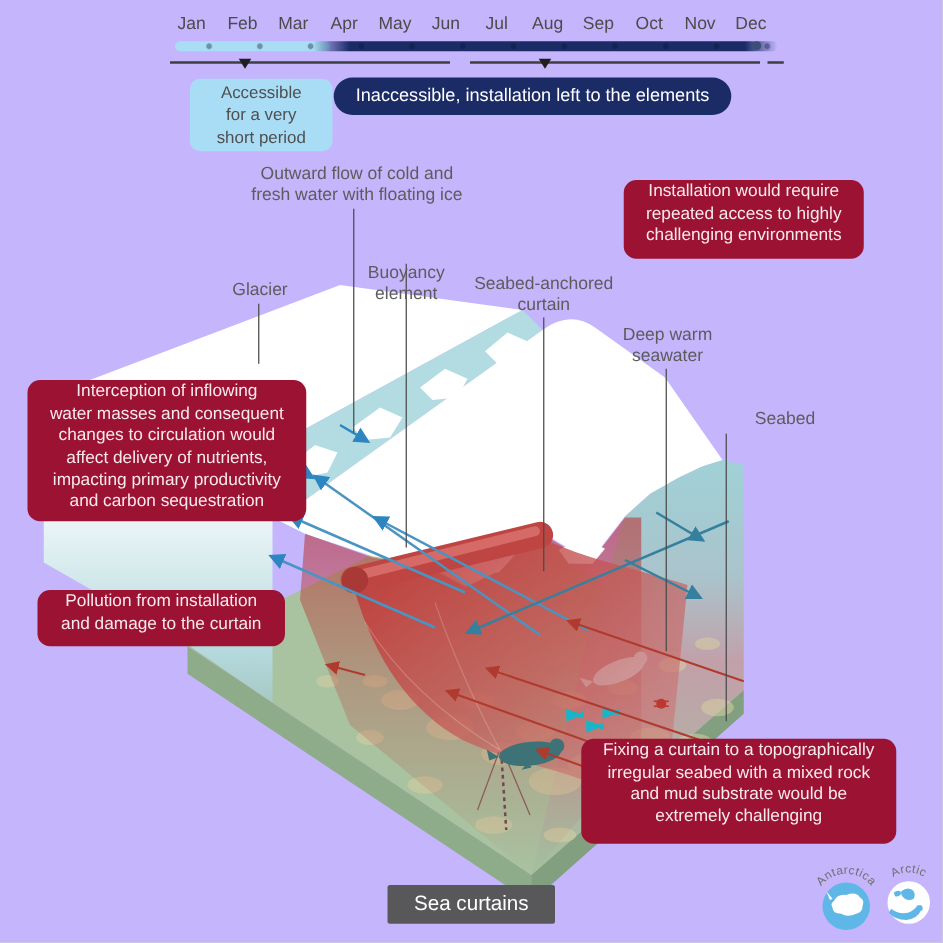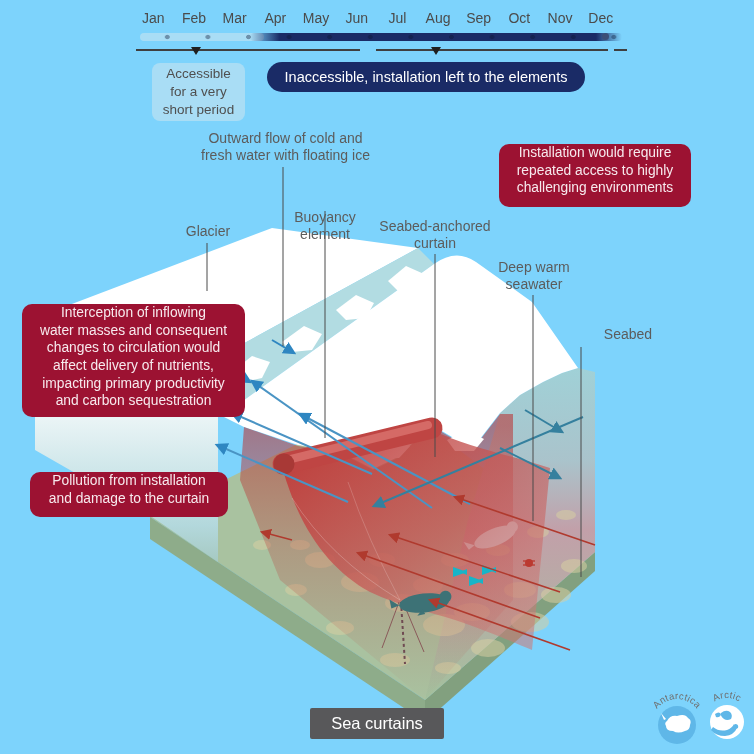--- a/index.html
+++ b/index.html
@@ -1,34 +1,34 @@
 <!DOCTYPE html>
 <html><head>
 <meta charset="utf-8">
 <style>
   html,body{margin:0;padding:0;background:#d3d3d3;}
-  .stage{position:relative;width:754px;height:754px;background:#7dd3fc;overflow:hidden;
+  .stage{position:relative;width:754px;height:754px;background:#c4b5fd;overflow:hidden;
          font-family:"Liberation Sans",sans-serif;}
   .abs{position:absolute;}
   svg{display:block;}
   
   .months{left:133px;top:10px;width:488px;display:flex;z-index:3;}
   .months span{flex:1;text-align:center;font-size:14px;color:#4b4b4b;}
   .bar-light{left:140px;top:33px;width:124px;height:8px;border-radius:4px;background:#a9ddf5;z-index:3;}
   .bar-dark{left:250px;top:33px;width:372px;height:8px;border-radius:4px;z-index:3;
             background:linear-gradient(90deg,rgba(26,43,102,0) 0%,#1a2b66 8%,#1a2b66 93%,rgba(26,43,102,0) 100%);}
   .bar-dots{left:140px;top:33px;width:482px;height:8px;z-index:4;
             background-image:radial-gradient(circle,rgba(10,20,50,.38) 0 2px,transparent 2.6px);
             background-size:40.6px 8px;background-position:7px 0;background-repeat:repeat-x;}
   .bar-enddot{left:602px;top:33px;width:7px;height:7px;border-radius:50%;background:#3c4f77;z-index:5;}
   .tl-line{height:2px;background:#3f3f3f;z-index:3;}
   .tl-tri{width:0;height:0;border-left:5.5px solid transparent;border-right:5.5px solid transparent;
           border-top:8px solid #1f1f1f;z-index:3;}
   
-  .bluebox{left:152px;top:63px;width:93px;height:58px;background:#a9ddf5;border-radius:8px;color:#4f4f4f;
+  .bluebox{left:152px;top:63px;width:114px;height:58px;background:#a9ddf5;border-radius:8px;color:#4f4f4f;
            font-size:13.5px;line-height:1.32;text-align:center;display:flex;flex-direction:column;
            justify-content:center;z-index:3;}
   .navybox{left:267px;top:62px;width:318px;height:30px;background:#1a2b66;border-radius:15px;color:#ffffff;
            font-size:14.5px;display:flex;align-items:center;justify-content:center;z-index:3;}
   .callout{background:#9c1232;border-radius:10px;color:#f7e9ed;text-align:center;display:flex;
            flex-direction:column;font-size:13.8px;line-height:1.28;z-index:3;}
   #coAccess{left:499px;top:144px;width:192px;height:63px;}
   #coIntercept{left:22px;top:304px;width:223px;height:113px;}
   #coPollution{left:30px;top:472px;width:198px;height:45px;}
   #coScale{left:33px;top:628px;width:281px;height:45px;}
@@ -288,20 +288,26 @@
     <div>water masses and consequent</div>
     <div>changes to circulation would</div>
     <div>affect delivery of nutrients,</div>
     <div>impacting primary productivity</div>
     <div>and carbon sequestration</div>
   </div>
   <div class="abs callout" id="coPollution">
     <div>Pollution from installation</div>
     <div>and damage to the curtain</div>
   </div>
+  <div class="abs callout" id="coFixing">
+    <div>Fixing a curtain to a topographically</div>
+    <div>irregular seabed with a mixed rock</div>
+    <div>and mud substrate would be</div>
+    <div>extremely challenging</div>
+  </div>
 
   <div class="abs pill">
     <span>Sea curtains</span>
   </div>
 
   <svg id="poles" class="abs" width="112" height="72" viewBox="0 0 112 72">
     <defs>
       <path id="arcA" d="M9,44 A25,25 0 0 1 59,44" fill="none"></path>
       <path id="arcB" d="M62,40 A22,22 0 0 1 106,40" fill="none"></path>
     </defs>

